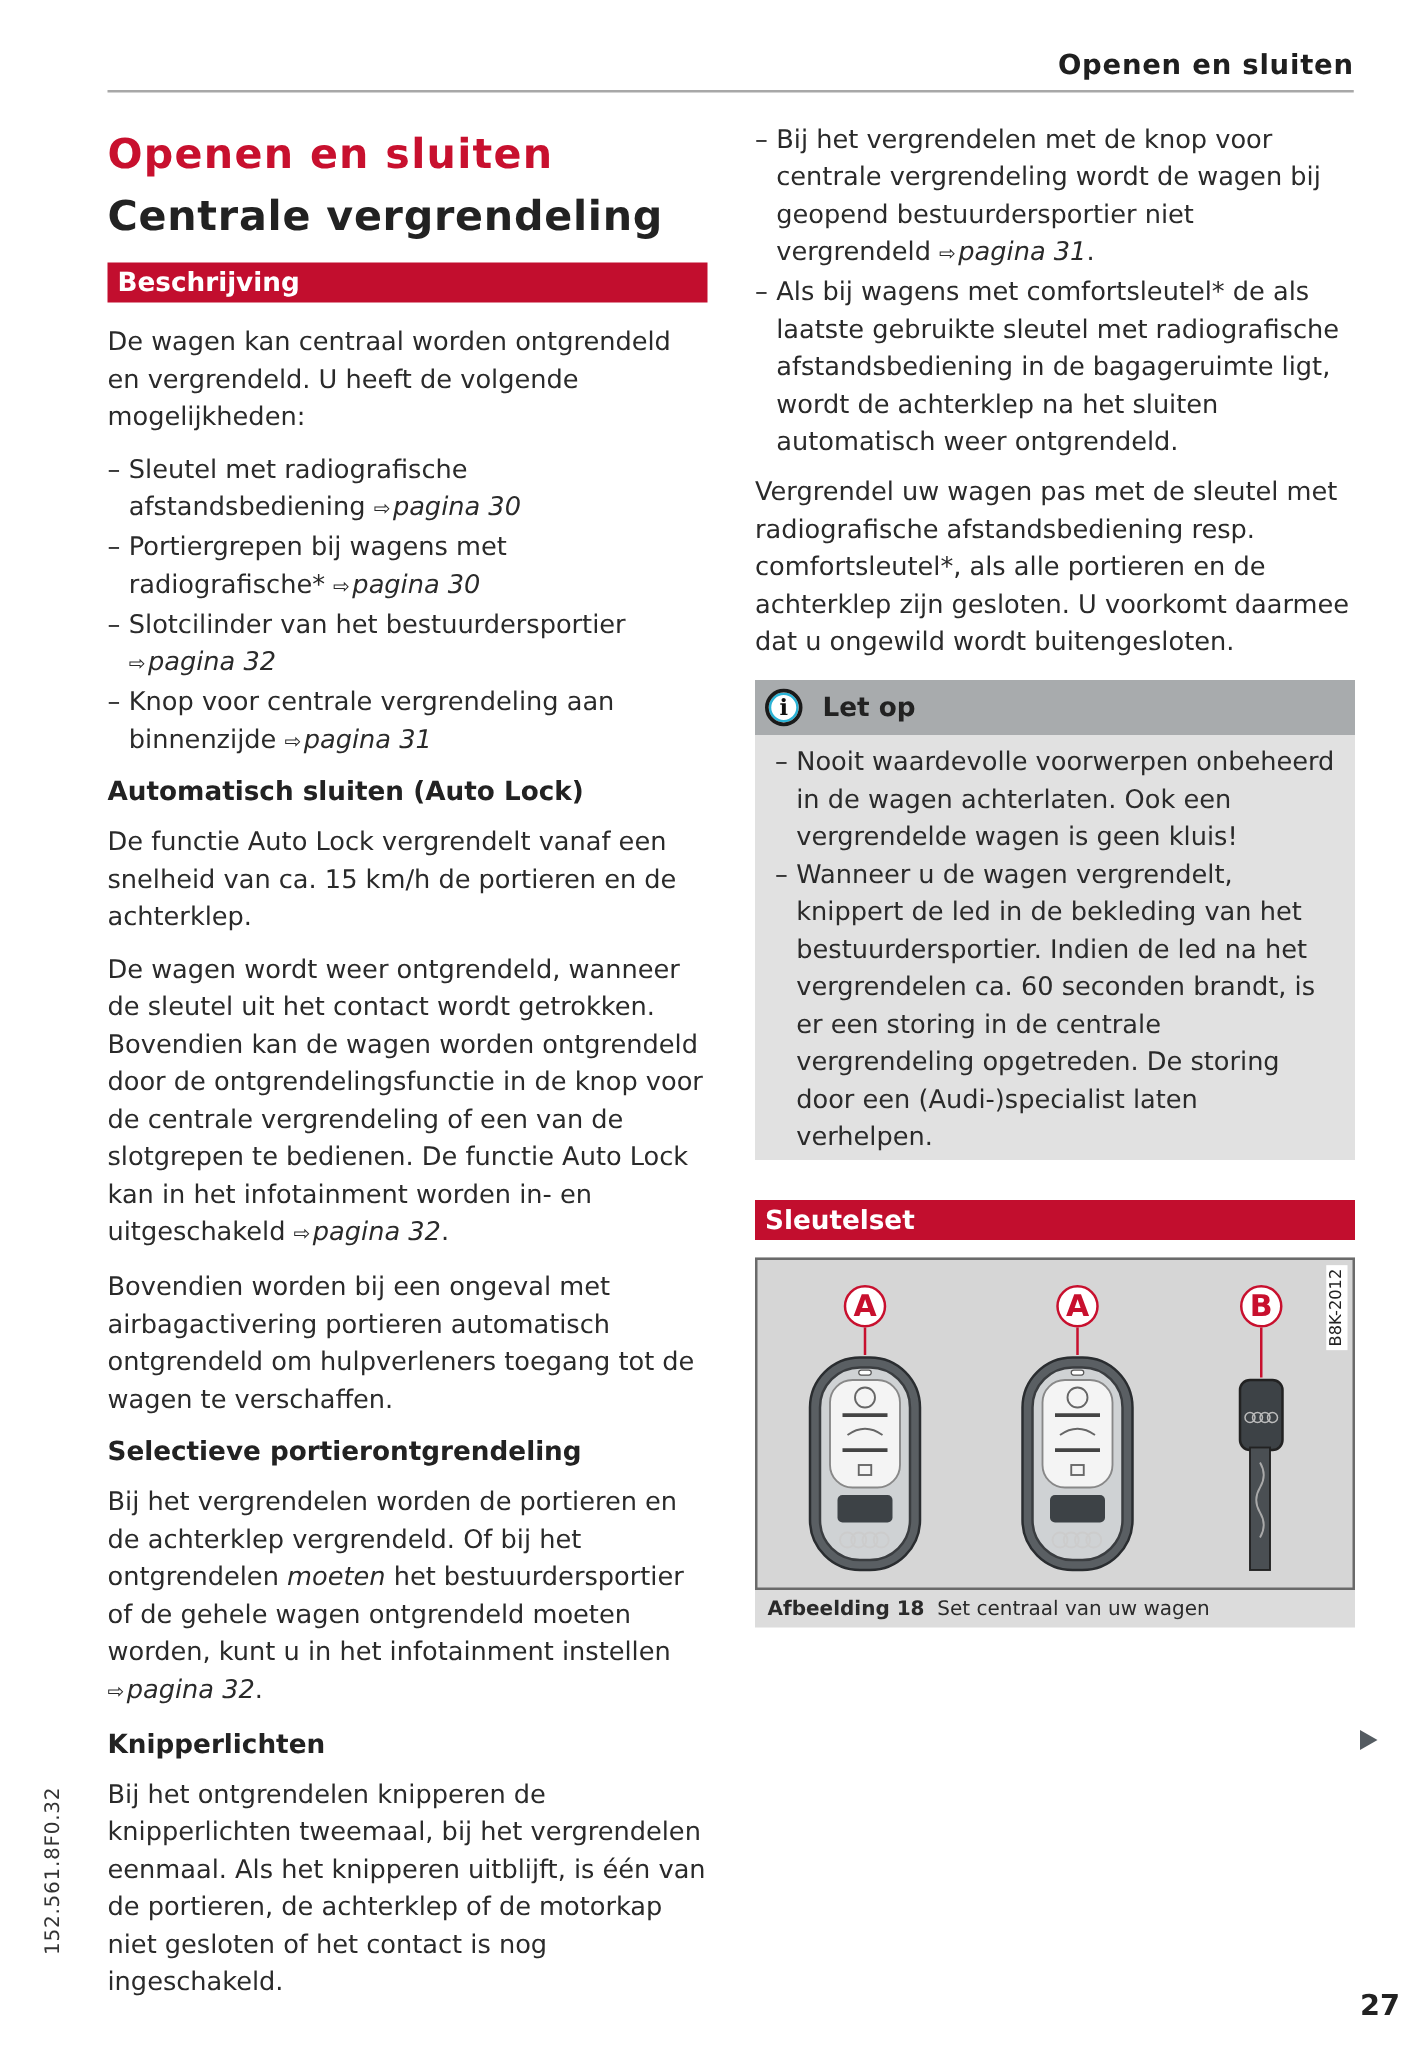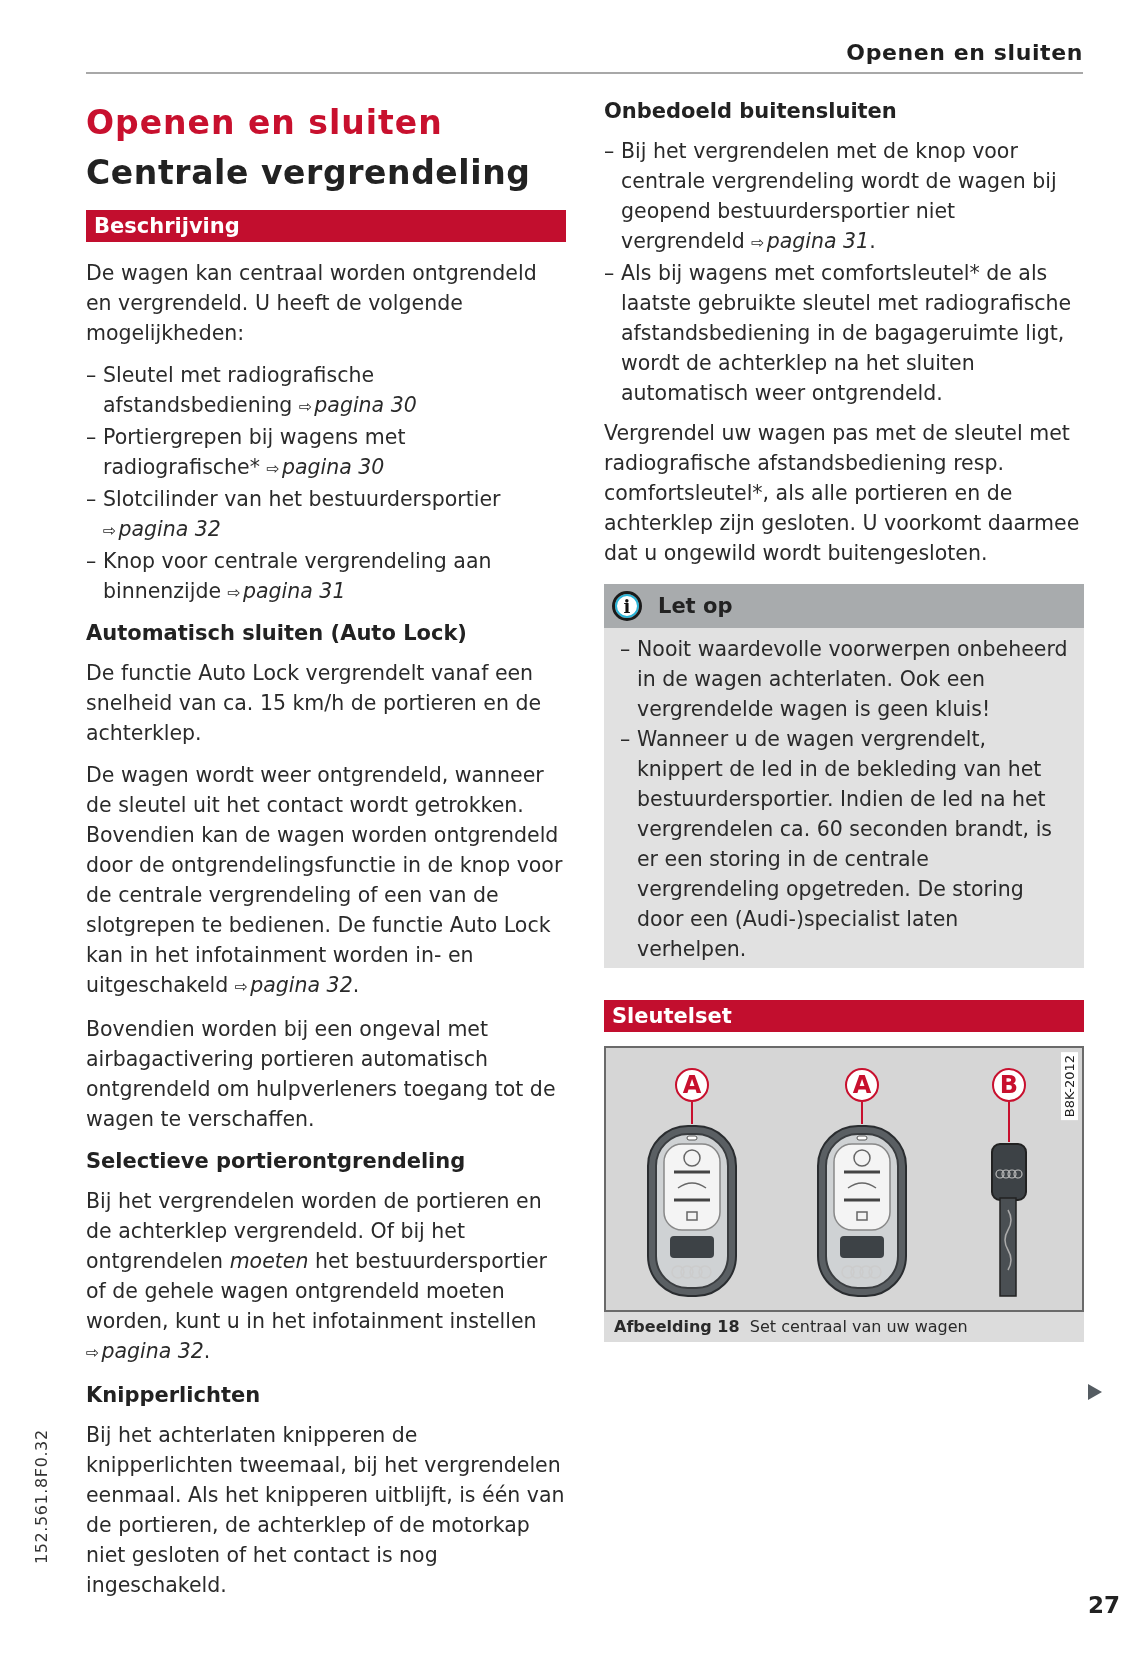--- a/index.html
+++ b/index.html
@@ -82,25 +82,24 @@
 
     <h3>Automatisch sluiten (Auto Lock)</h3>
     <p>De functie Auto Lock vergrendelt vanaf een snelheid van ca. 15 km/h de portieren en de achterklep.</p>
     <p><span>De wagen wordt weer ontgrendeld, wanneer de sleutel uit het contact wordt getrokken. Bovendien kan de wagen worden ontgrendeld door de ontgrendelingsfunctie in de knop voor de centrale vergrendeling of een van de slotgrepen te bedienen. De functie Auto Lock kan in het infotainment worden in- en uitgeschakeld </span><span class="ref"><span class="arrow">⇨</span><span>pagina 32</span></span><span>.</span></p>
     <p>Bovendien worden bij een ongeval met airbagactivering portieren automatisch ontgrendeld om hulpverleners toegang tot de wagen te verschaffen.</p>
 
     <h3>Selectieve portierontgrendeling</h3>
     <p><span>Bij het vergrendelen worden de portieren en de achterklep vergrendeld. Of bij het ontgrendelen </span><em>moeten</em><span> het bestuurdersportier of de gehele wagen ontgrendeld moeten worden, kunt u in het infotainment instellen </span><span class="ref"><span class="arrow">⇨</span><span>pagina 32</span></span><span>.</span></p>
 
     <h3>Knipperlichten</h3>
-    <p>Bij het achterlaten knipperen de knipperlichten tweemaal, bij het vergrendelen eenmaal. Als het knipperen uitblijft, is één van de portieren, de achterklep of de motorkap niet gesloten of het contact is nog ingeschakeld.</p>
+    <p>Bij het ontgrendelen knipperen de knipperlichten tweemaal, bij het vergrendelen eenmaal. Als het knipperen uitblijft, is één van de portieren, de achterklep of de motorkap niet gesloten of het contact is nog ingeschakeld.</p>
   </div>
 
   <div class="col col-right">
-    <h3 style="margin-top:0;">Onbedoeld buitensluiten</h3>
     <ul class="dash">
       <li><span>Bij het vergrendelen met de knop voor centrale vergrendeling wordt de wagen bij geopend bestuurdersportier niet vergrendeld </span><span class="ref"><span class="arrow">⇨</span><span>pagina 31</span></span><span>.</span></li>
       <li>Als bij wagens met comfortsleutel* de als laatste gebruikte sleutel met radiografische afstandsbediening in de bagageruimte ligt, wordt de achterklep na het sluiten automatisch weer ontgrendeld.</li>
     </ul>
     <p>Vergrendel uw wagen pas met de sleutel met radiografische afstandsbediening resp. comfortsleutel*, als alle portieren en de achterklep zijn gesloten. U voorkomt daarmee dat u ongewild wordt buitengesloten.</p>
 
     <div class="note">
       <div class="note-head">
         <div class="note-icon">i</div>
         <div class="note-title">Let op</div>

